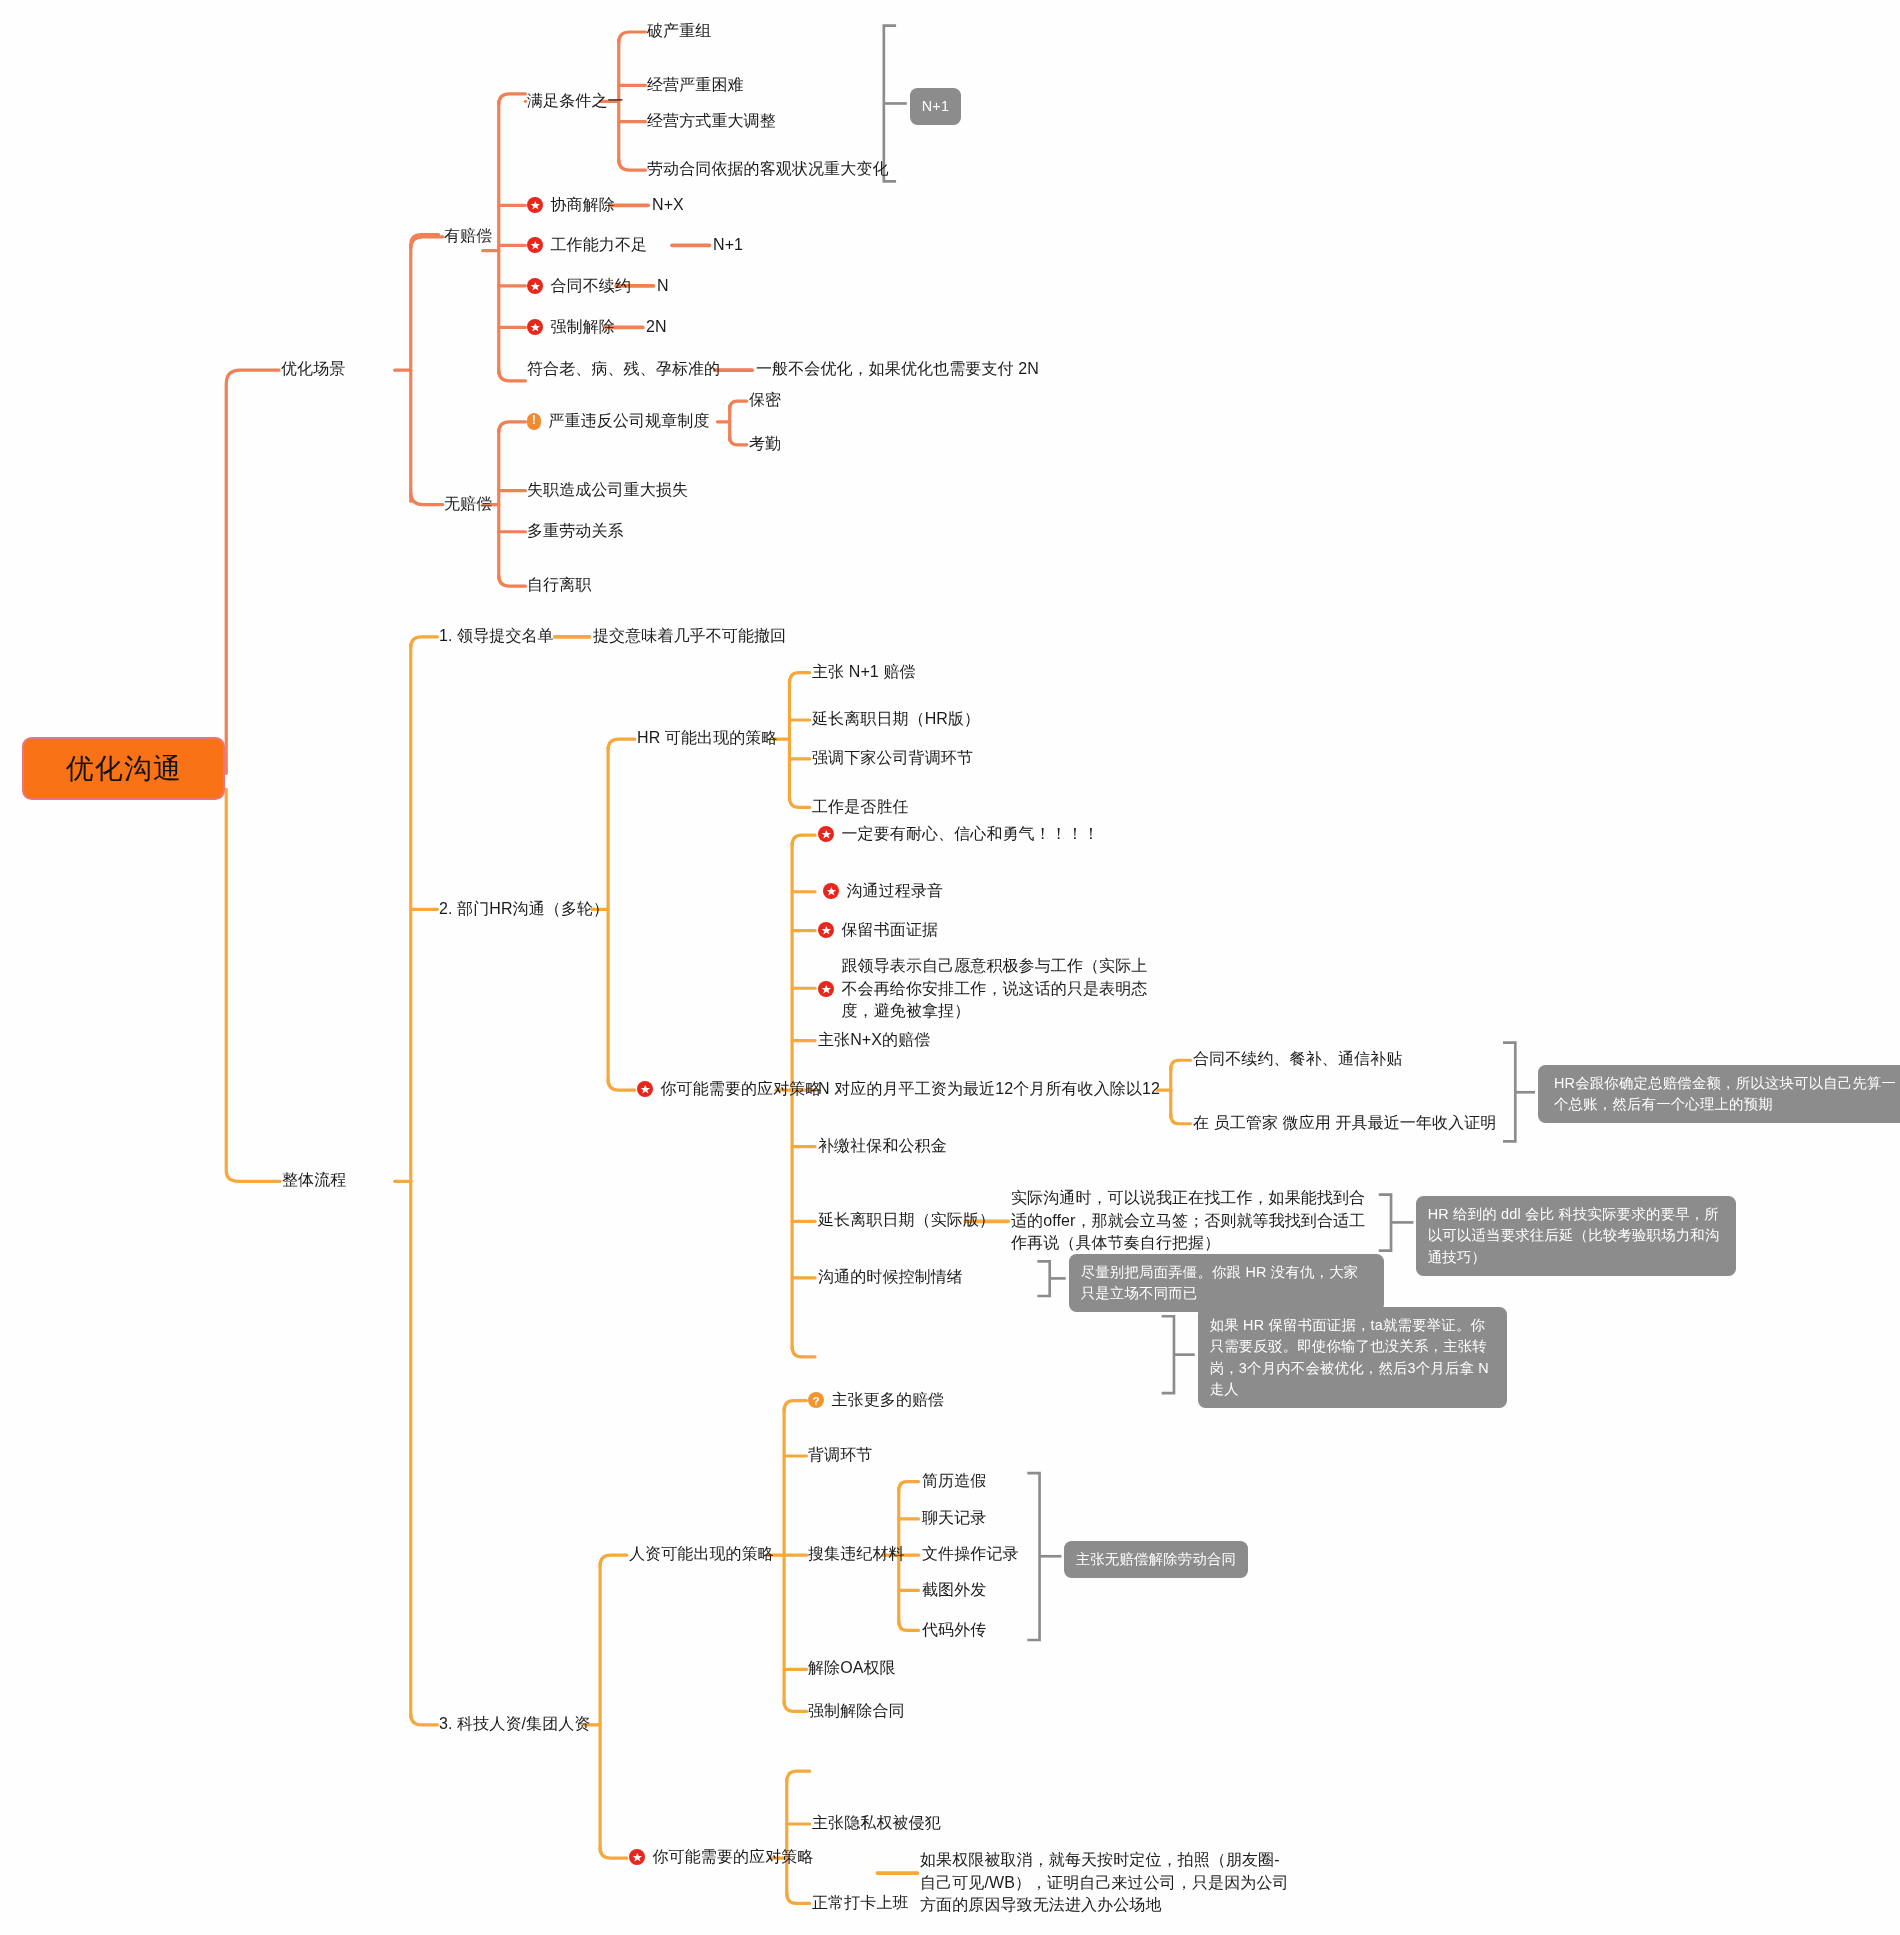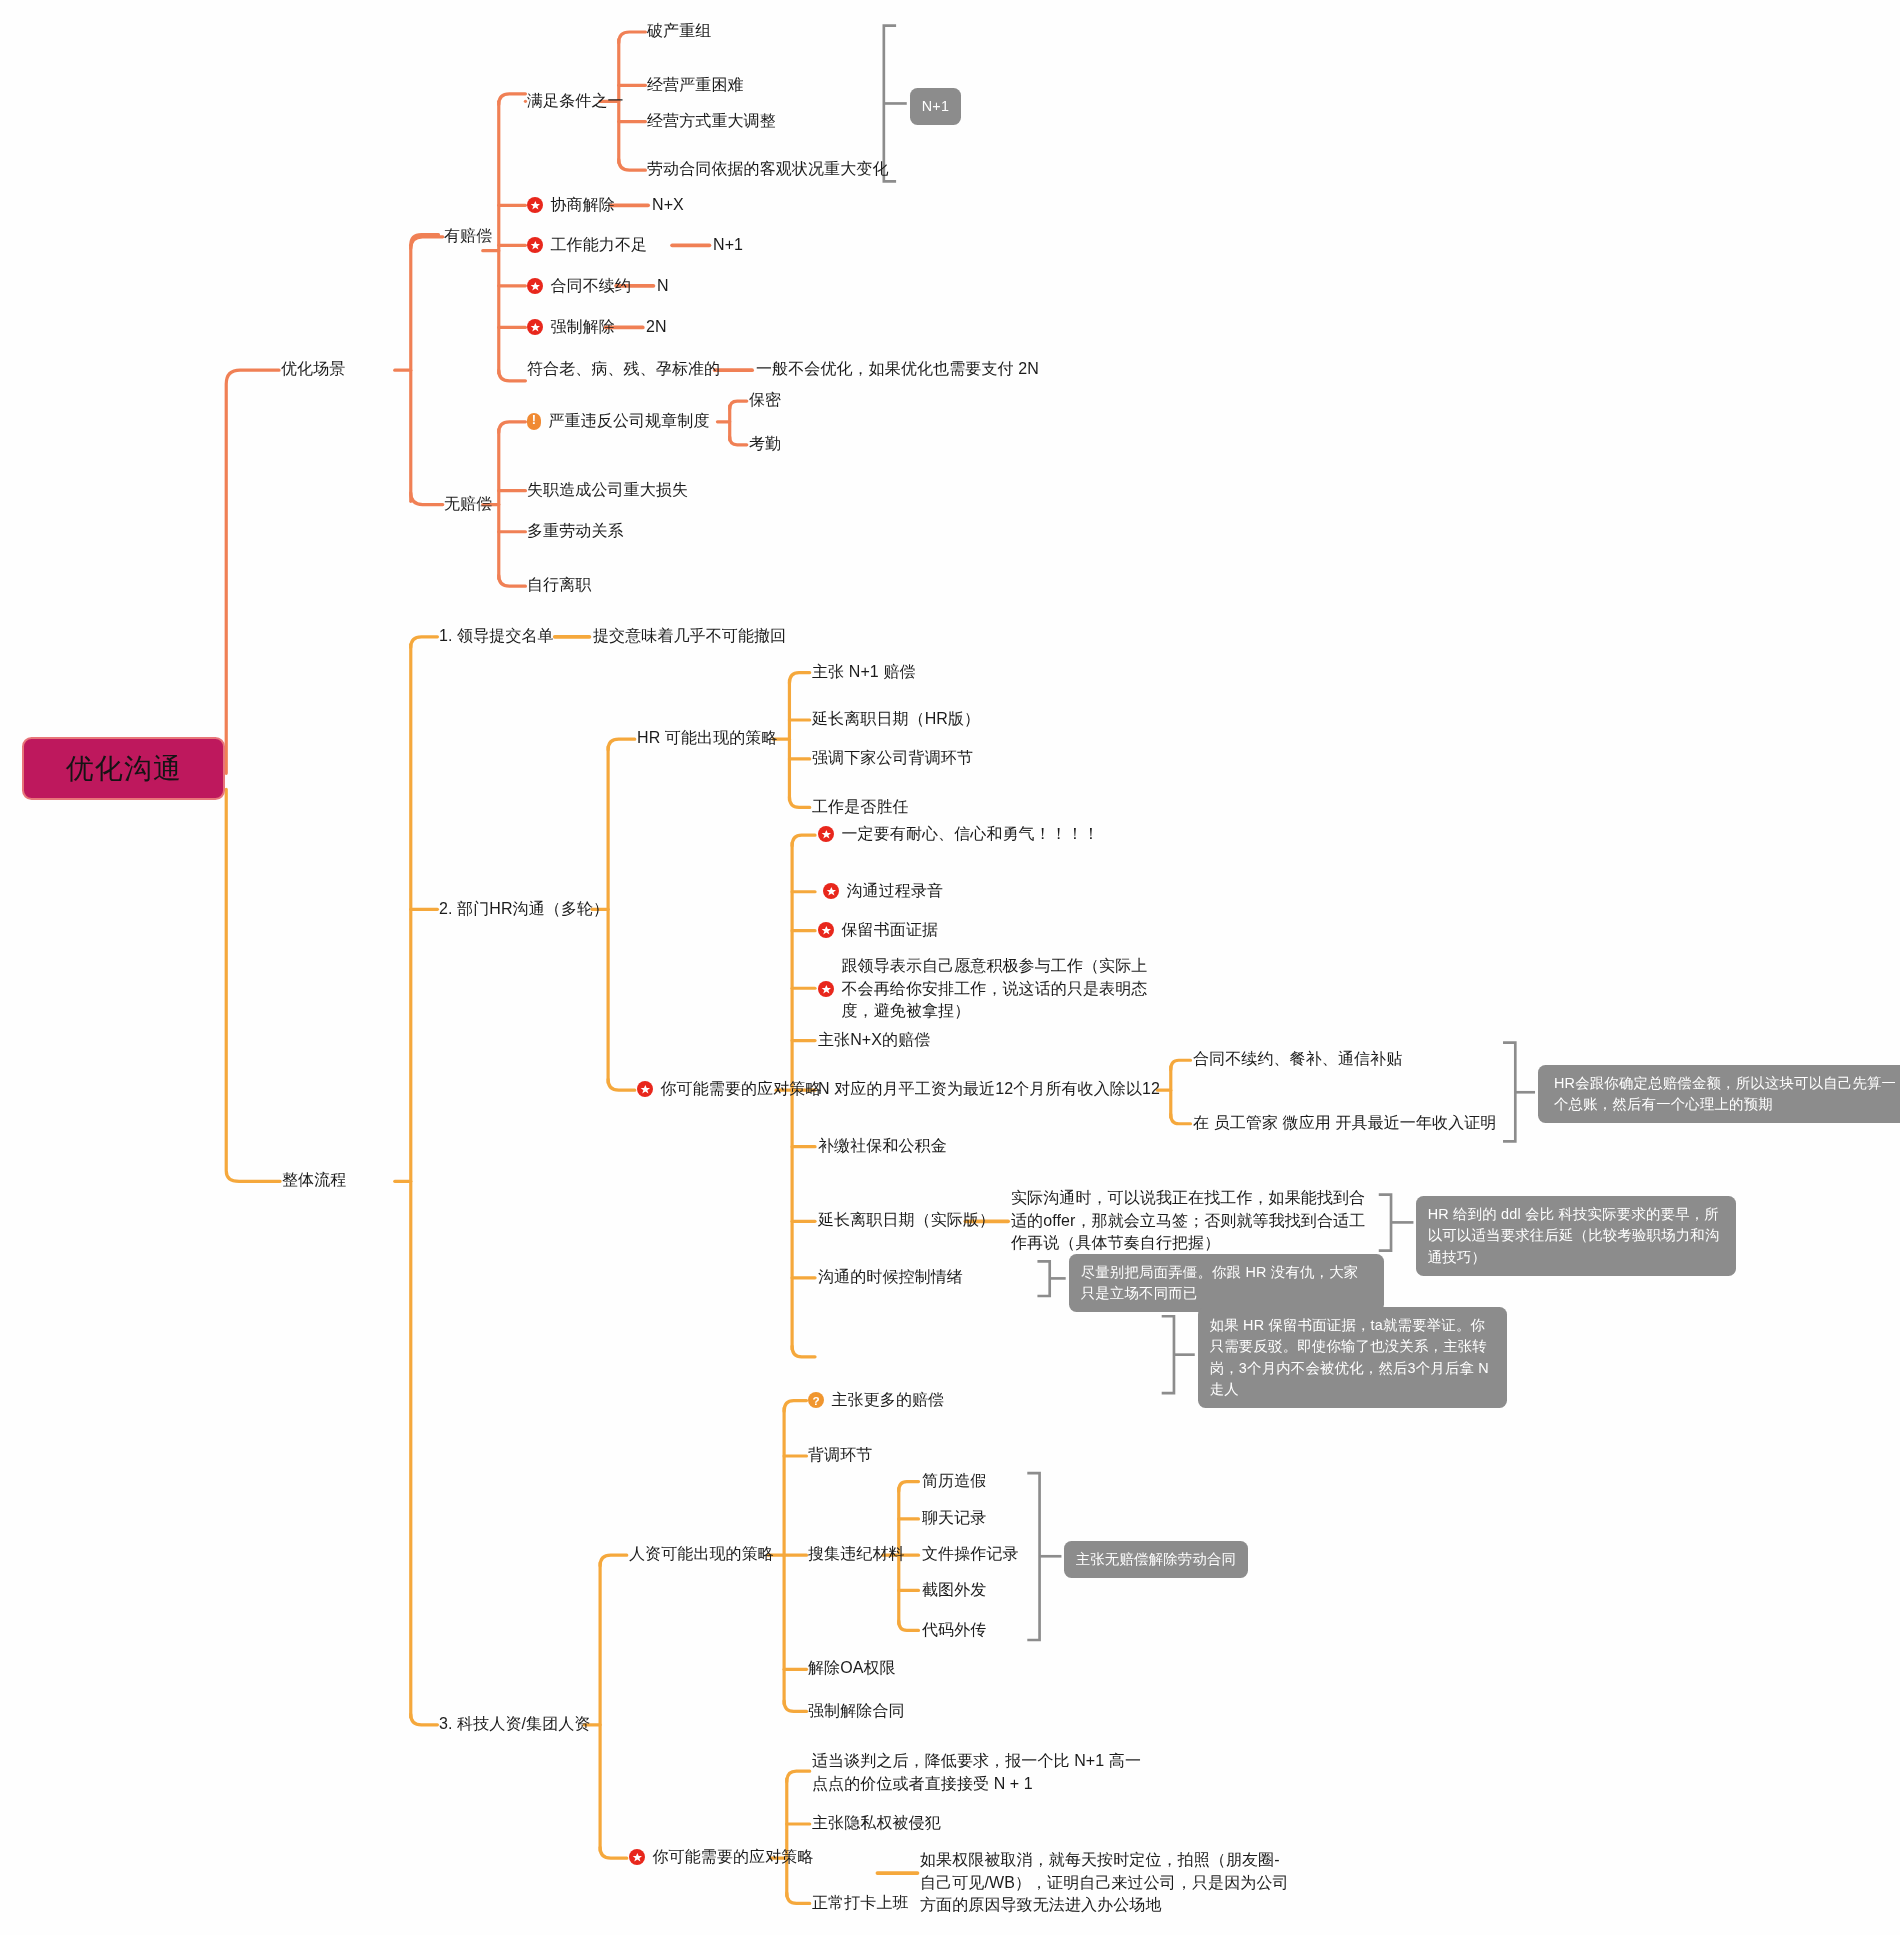--- a/index.html
+++ b/index.html
@@ -27,21 +27,21 @@
     letter-spacing:0.1px;
   }
   .node.wrap { white-space:normal; }
   .node .txt { display:block; }
 
   
   .root {
     position:absolute;
     border:2.7px solid #e8767a;
     border-radius:9.6px;
-    background:#be185d;
+    background:#f97316;
     display:flex; align-items:center; justify-content:center;
     font-size:28px;
     color:#141414;
     letter-spacing:1.1px;
   }
 
   
   .sumbox {
     position:absolute;
     background:#8c8c8c;
@@ -503,23 +503,20 @@
 
   <div class="node" style="left:629px; top:1846px;">
     <span class="ic ic-star">
       <svg viewBox="0 0 24 24">
           <polygon fill="#fff" points="12,2 15,9 22.5,9 16.5,13.8 19,21.3 12,16.8 5,21.3 7.5,13.8 1.5,9 9,9"></polygon>
         </svg>
     </span>
     <span class="txt">你可能需要的应对策略</span>
   </div>
 
-  <div class="node wrap" style="left:812px; top:1750px; width:341px;">
-    <span class="txt">适当谈判之后，降低要求，报一个比 N+1 高一点点的价位或者直接接受 N + 1</span>
-  </div>
   <div class="node" style="left:812px; top:1812px;">
     <span class="txt">主张隐私权被侵犯</span>
   </div>
   <div class="node" style="left:812px; top:1892px;">
     <span class="txt">正常打卡上班</span>
   </div>
   <div class="node wrap" style="left:920px; top:1849px; width:373px;">
     <span class="txt">如果权限被取消，就每天按时定位，拍照（朋友圈-自己可见/WB），证明自己来过公司，只是因为公司方面的原因导致无法进入办公场地</span>
   </div>
 

